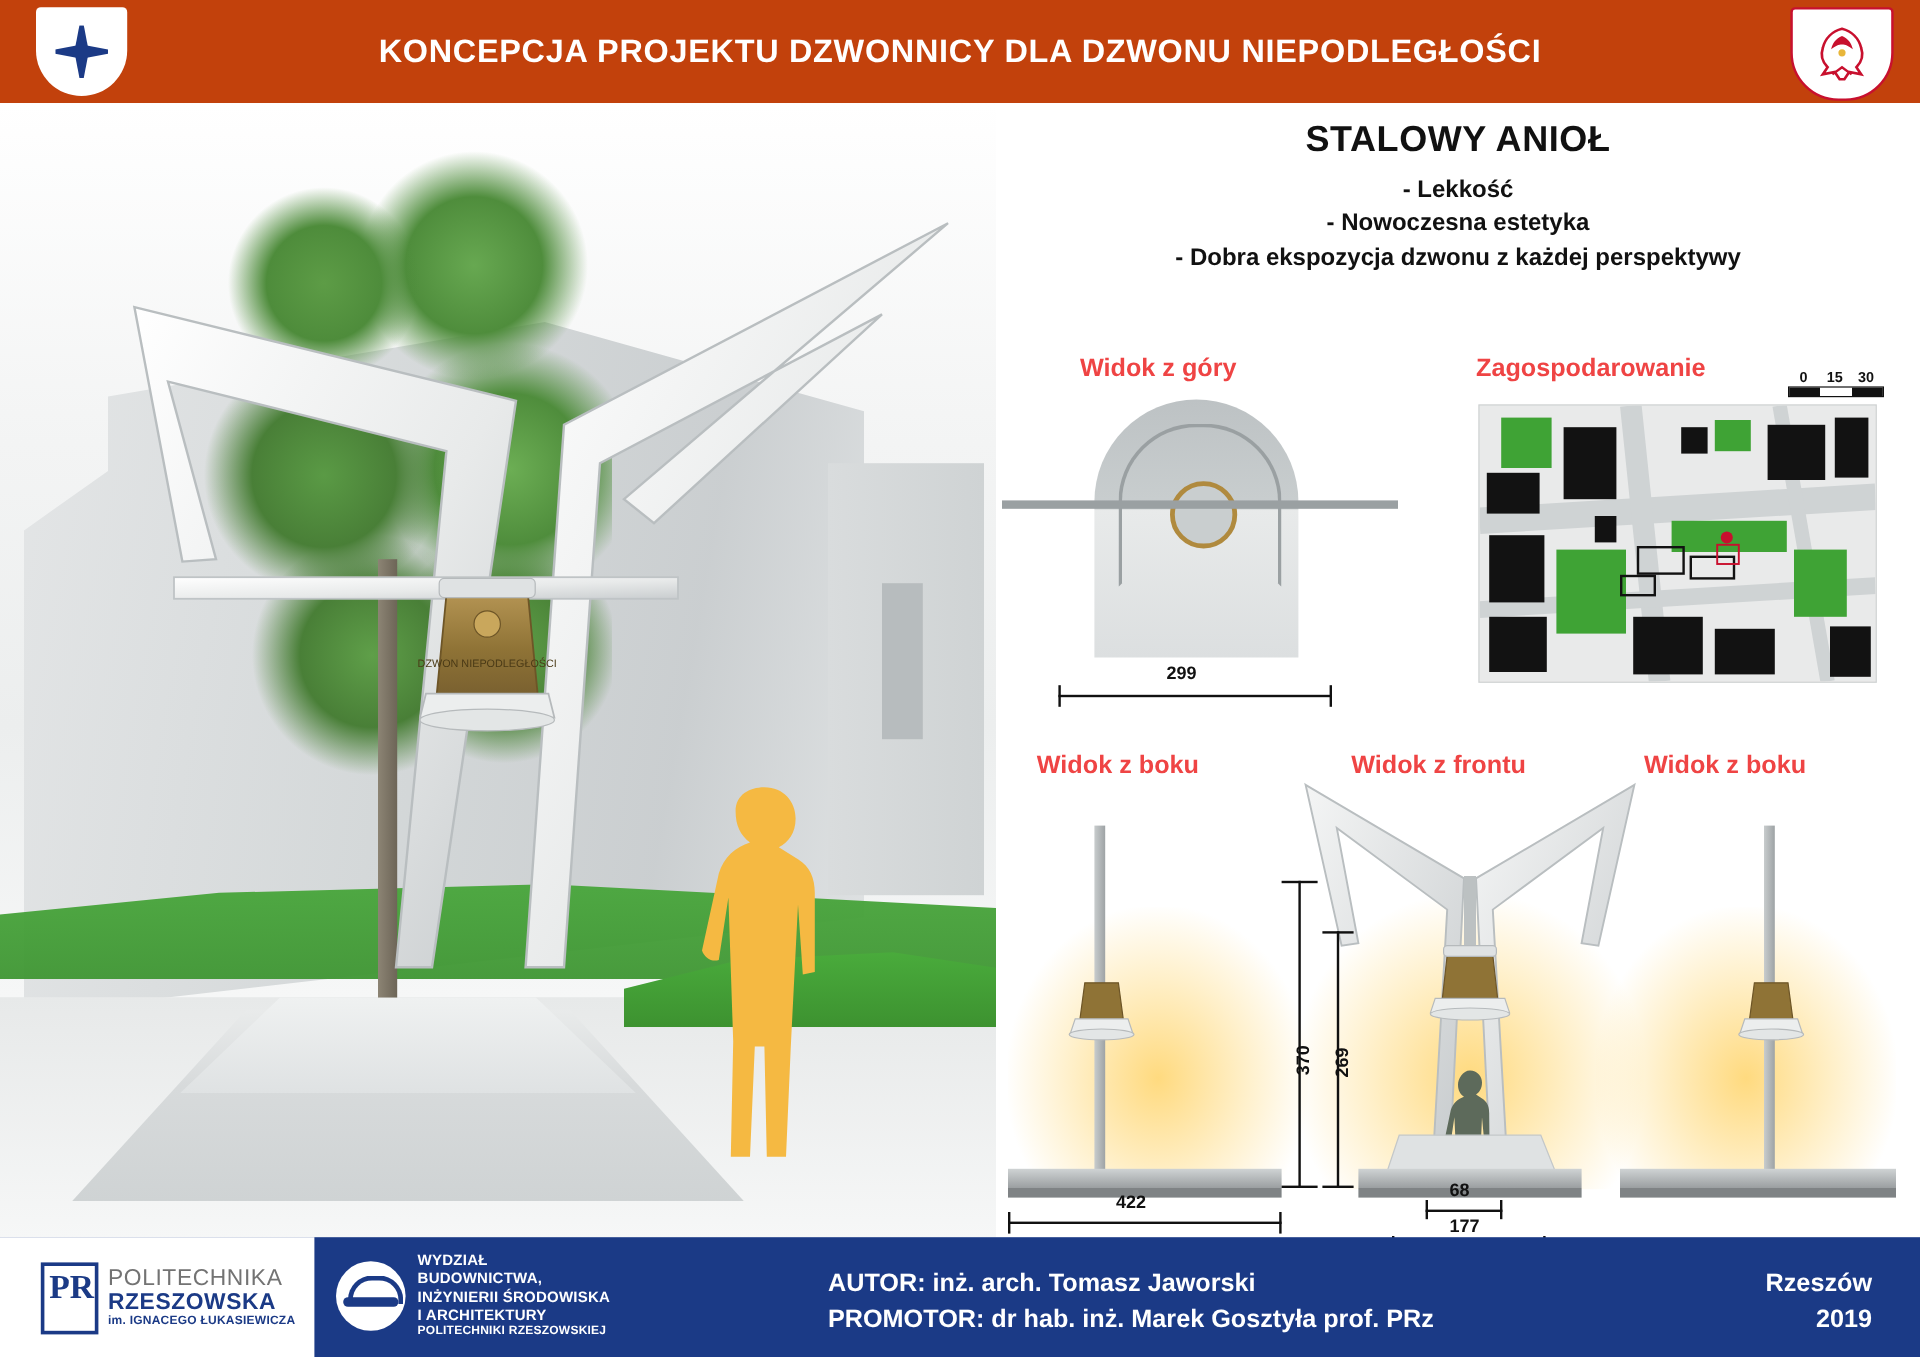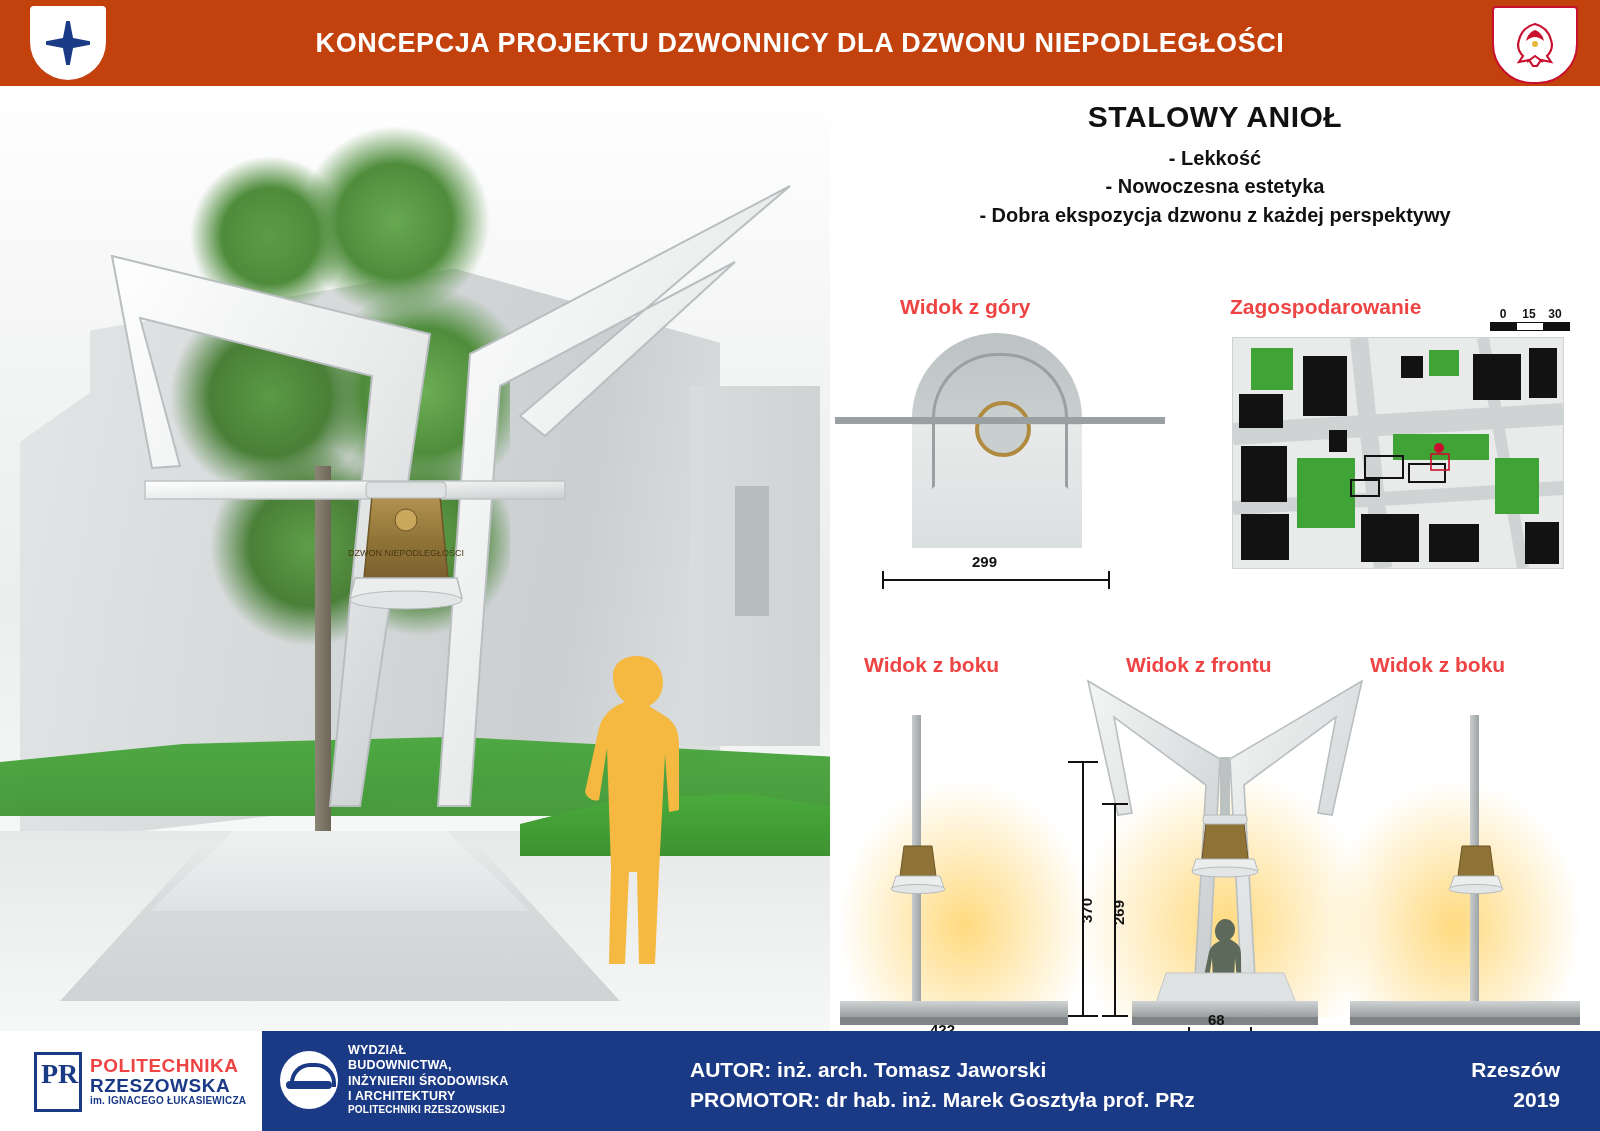--- a/index.html
+++ b/index.html
@@ -178,21 +178,21 @@
   .footer{
     position:absolute;left:0;top:1031px;width:1600px;height:100px;background:#1b3a86;
   }
   .footer-white{
     position:absolute;left:0;top:0;width:262px;height:100px;background:#ffffff;
     display:flex;align-items:center;gap:8px;padding-left:30px;box-sizing:border-box;
   }
   .pr-logo{width:52px;height:62px;position:relative;flex:0 0 auto;}
   .pr-logo .pr-box{position:absolute;left:4px;top:2px;width:42px;height:54px;border:3px solid #1b3a86;}
   .pr-logo .pr-p{position:absolute;left:11px;top:8px;font-size:28px;font-weight:bold;color:#1b3a86;font-family:"Liberation Serif",serif;}
-  .pr-text .l1{font-size:19px;font-weight:bold;color:#ef4444;letter-spacing:.5px;line-height:1.05;}
+  .pr-text .l1{font-size:19px;font-weight:normal;color:#737373;letter-spacing:.5px;line-height:1.05;}
   .pr-text .l2{font-size:19px;font-weight:bold;color:#1b3a86;letter-spacing:.5px;line-height:1.05;}
   .pr-text .l3{font-size:10px;font-weight:bold;color:#1b3a86;letter-spacing:.2px;}
   .fac{
     position:absolute;left:280px;top:12px;display:flex;align-items:center;gap:10px;
   }
   .fac-mark{width:58px;height:58px;border-radius:50%;background:#ffffff;position:relative;overflow:hidden;}
   .fac-mark:before{content:"";position:absolute;left:6px;top:30px;width:46px;height:8px;background:#1b3a86;border-radius:4px;}
   .fac-mark:after{content:"";position:absolute;left:10px;top:12px;width:38px;height:20px;border:4px solid #1b3a86;border-bottom:none;border-radius:20px 20px 0 0;}
   .fac-text div{color:#fff;font-size:12.5px;font-weight:bold;line-height:1.22;letter-spacing:.2px;}
   .fac-text .small{font-size:10px;font-weight:bold;}
@@ -348,21 +348,21 @@
               <rect x="132" y="118" width="38" height="22"></rect>
               <rect x="176" y="126" width="36" height="18"></rect>
               <rect x="118" y="142" width="28" height="16"></rect>
             </g>
             <circle cx="206" cy="110" r="5" fill="#c8102e"></circle>
             <rect x="198" y="116" width="18" height="16" fill="none" stroke="#c8102e" stroke-width="1.6"></rect>
           </svg>
         </div>
       </div>
 
-      <div class="elev" style="left:0;top:540px;width:638px;height:400px;margin-top:27px;">
+      <div class="elev" style="left:0;top:540px;width:638px;height:400px;">
 
         <div class="lbl" style="left:34px;top:0;">Widok z boku</div>
         <div class="lbl" style="left:296px;top:0;">Widok z frontu</div>
         <div class="lbl" style="left:540px;top:0;">Widok z boku</div>
 
         <div class="glow" style="left:10px;top:130px;width:250px;height:230px;"></div>
         <div class="post" style="left:82px;top:62px;width:9px;height:300px;"></div>
         <svg class="bellmini" style="left:58px;top:185px;width:60px;height:70px;" viewBox="0 0 60 70">
           <path d="M16 8 L44 8 L48 38 L12 38 Z" fill="#8f7336" stroke="#6d5527"></path>
           <path d="M8 38 L52 38 L56 50 L4 50 Z" fill="#eceeee" stroke="#b6babc"></path>

